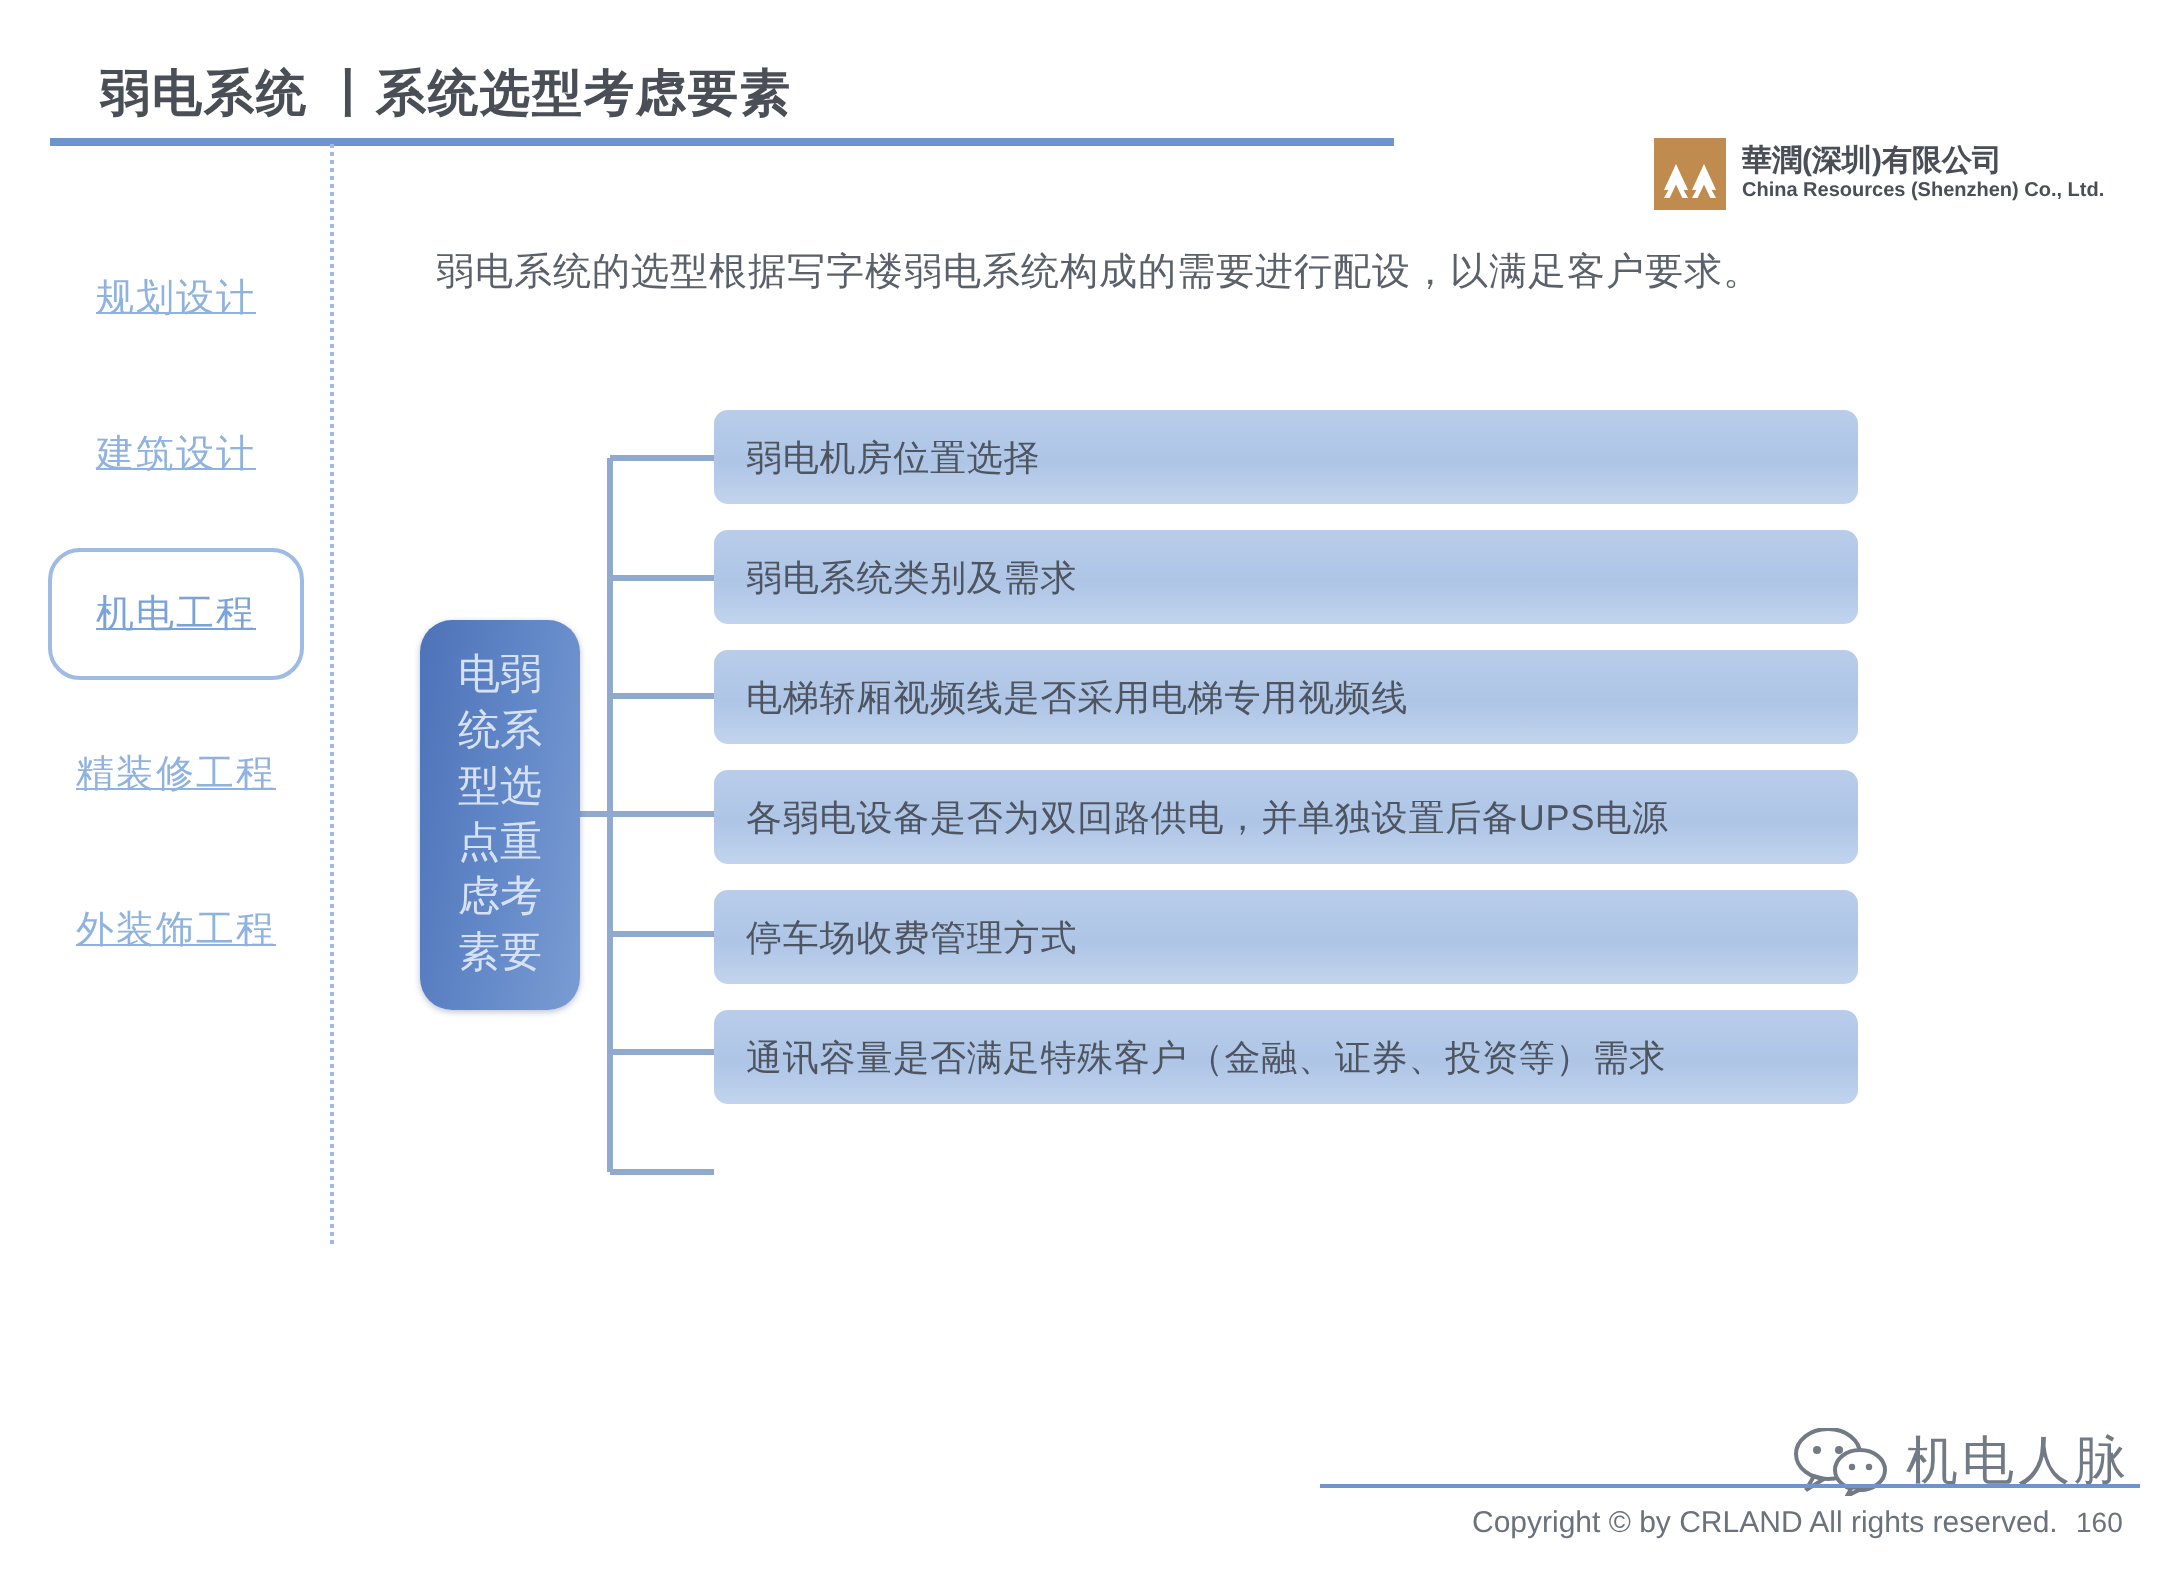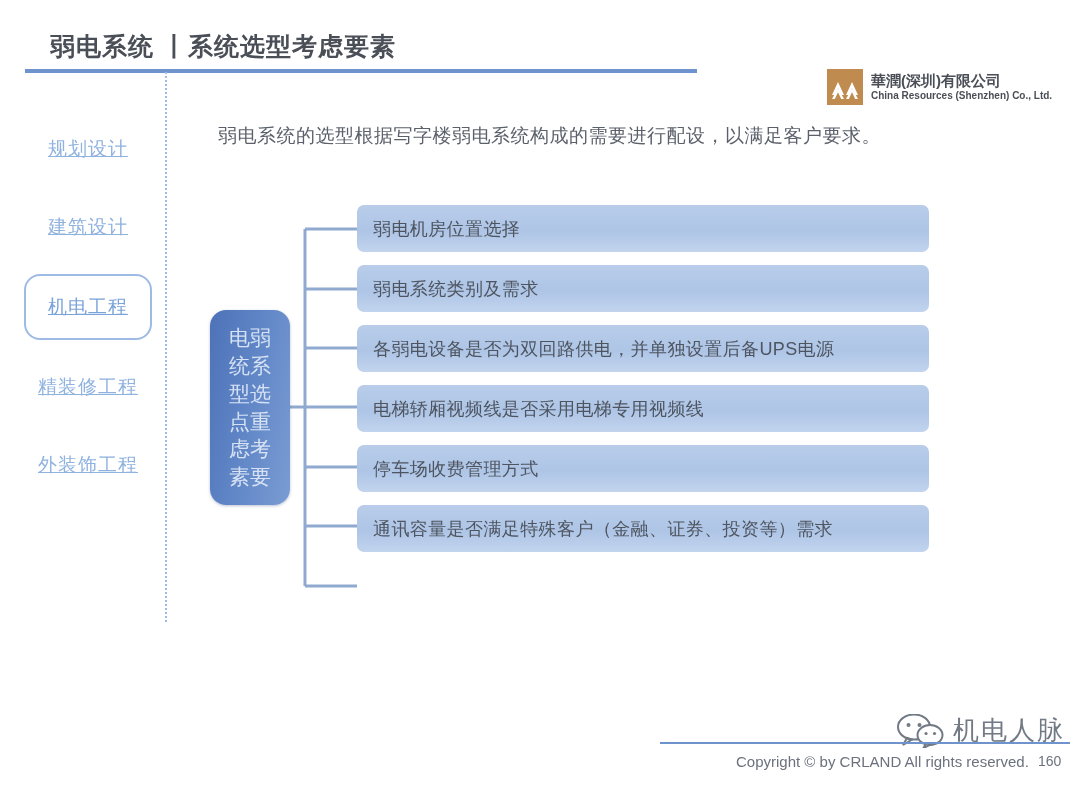--- a/index.html
+++ b/index.html
@@ -290,22 +290,22 @@
         <span>型</span>
         <span>点</span>
         <span>虑</span>
         <span>素</span>
       </div>
     </div>
 
     <div class="item-list">
       <div class="item-box">弱电机房位置选择</div>
       <div class="item-box">弱电系统类别及需求</div>
+      <div class="item-box">电梯轿厢视频线是否采用电梯专用视频线</div>
       <div class="item-box">各弱电设备是否为双回路供电，并单独设置后备UPS电源</div>
-      <div class="item-box">电梯轿厢视频线是否采用电梯专用视频线</div>
       <div class="item-box">停车场收费管理方式</div>
       <div class="item-box">通讯容量是否满足特殊客户（金融、证券、投资等）需求</div>
     </div>
   </div>
 
   <div class="watermark">
     <svg width="52" height="34" viewBox="0 0 52 34">
       <ellipse cx="19" cy="13" rx="16" ry="12.5" fill="none" stroke="#5a6370" stroke-width="2"></ellipse>
       <path d="M12 24 L8 31 L17 25.5 Z" fill="none" stroke="#5a6370" stroke-width="2"></path>
       <circle cx="13.5" cy="11" r="2" fill="#5a6370"></circle>

